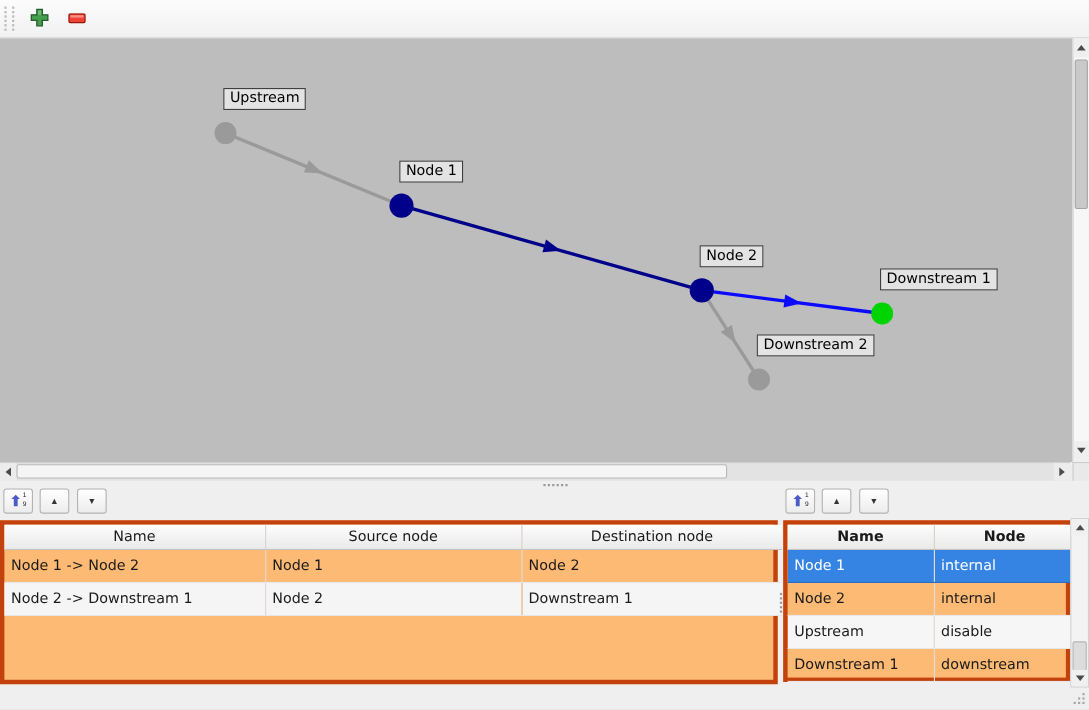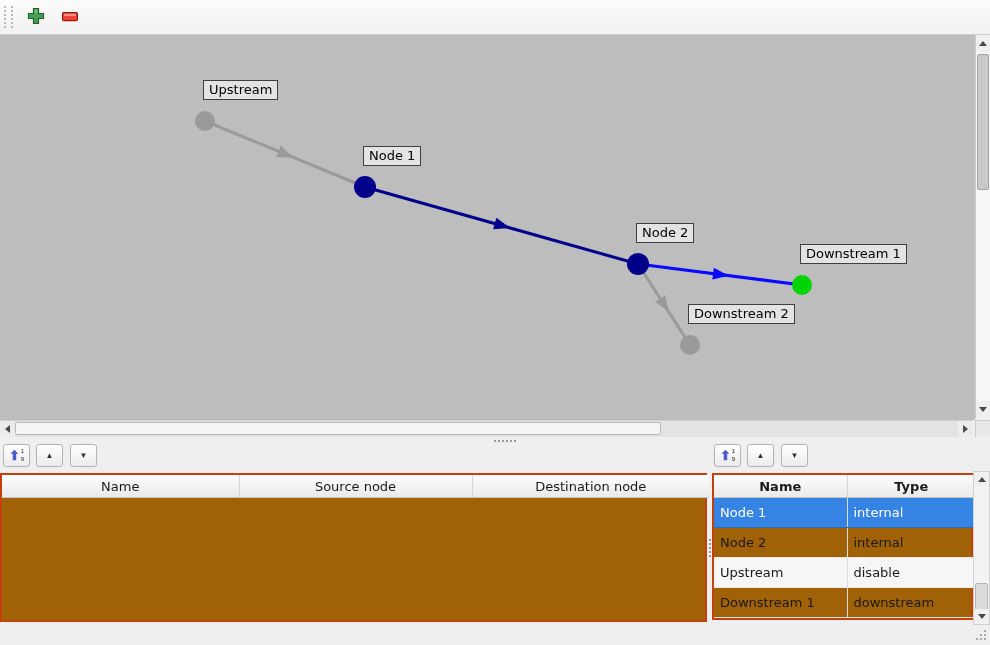--- a/index.html
+++ b/index.html
@@ -57,21 +57,21 @@
   
   .p-btn{position:absolute;top:444px;width:27px;height:23px;box-sizing:border-box;
        background:linear-gradient(#ffffff,#ececec);border:1px solid #b3b3b3;border-radius:3px;
        display:flex;align-items:center;justify-content:center;padding:0;}
   .arr-glyph{font-size:8px;color:#333;line-height:1;}
   .sort-ic{display:flex;align-items:center;gap:1px;}
   .sort-arrow{color:#4b5bc8;font-size:13px;font-weight:bold;line-height:1;}
   .sort-digits{display:flex;flex-direction:column;font-size:6px;line-height:1.2;color:#222;}
 
   
-  .table-box{position:absolute;top:473px;background:#a16207;border:2px solid #c2410c;box-sizing:border-box;}
+  .table-box{position:absolute;top:473px;background:#fdba74;border:4px solid #c2410c;box-sizing:border-box;}
   #links-box{left:0;width:707px;height:149px;}
   #nodes-box{left:712px;width:261px;height:147px;}
   .table-box table{border-collapse:collapse;table-layout:fixed;width:100%;font-size:13px;}
   .table-box th{height:22px;font-weight:normal;background:linear-gradient(#fdfdfd,#eaeaea);
        border-bottom:1px solid #c4c4c4;border-right:1px solid #d4d4d4;text-align:center;padding:0;}
   .table-box th:last-child{border-right:0;}
   #nodes-box th{font-weight:bold;}
   .table-box td{height:29px;padding:0 6px;border-right:1px solid #dcdcdc;border-bottom:1px solid #e7e7e7;
        overflow:hidden;white-space:nowrap;}
   .table-box td:last-child{border-right:0;}
@@ -207,38 +207,48 @@
           <col style="width:237px">
         </colgroup>
       <thead>
         <tr>
           <th>Name</th>
           <th>Source node</th>
           <th>Destination node</th>
         </tr>
       </thead>
       <tbody>
+          <tr>
+            <td>Node 1 -&gt; Node 2</td>
+            <td>Node 1</td>
+            <td>Node 2</td>
+          </tr>
+          <tr>
+            <td>Node 2 -&gt; Downstream 1</td>
+            <td>Node 2</td>
+            <td>Downstream 1</td>
+          </tr>
         </tbody>
     </table>
   </div>
 
   <div class="v-splitter">
       <div class="dots-v"></div>
     </div>
 
   <div class="table-box" id="nodes-box">
     <table id="nodes-table">
       <colgroup>
           <col style="width:133px">
           <col style="width:128px">
         </colgroup>
       <thead>
         <tr>
           <th>Name</th>
-          <th>Type</th>
+          <th>Node</th>
         </tr>
       </thead>
       <tbody>
           <tr class="selected">
             <td>Node 1</td>
             <td>internal</td>
           </tr>
           <tr>
             <td>Node 2</td>
             <td>internal</td>

